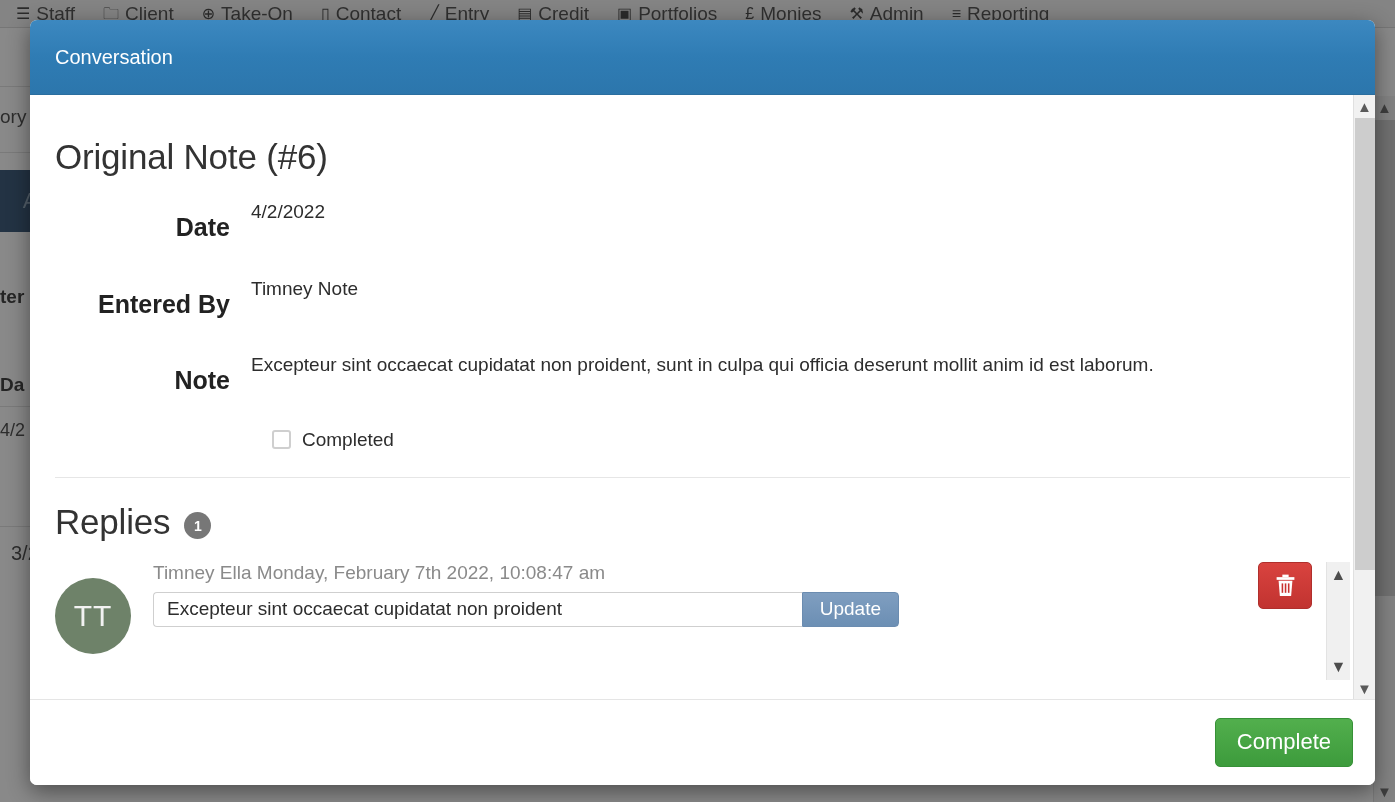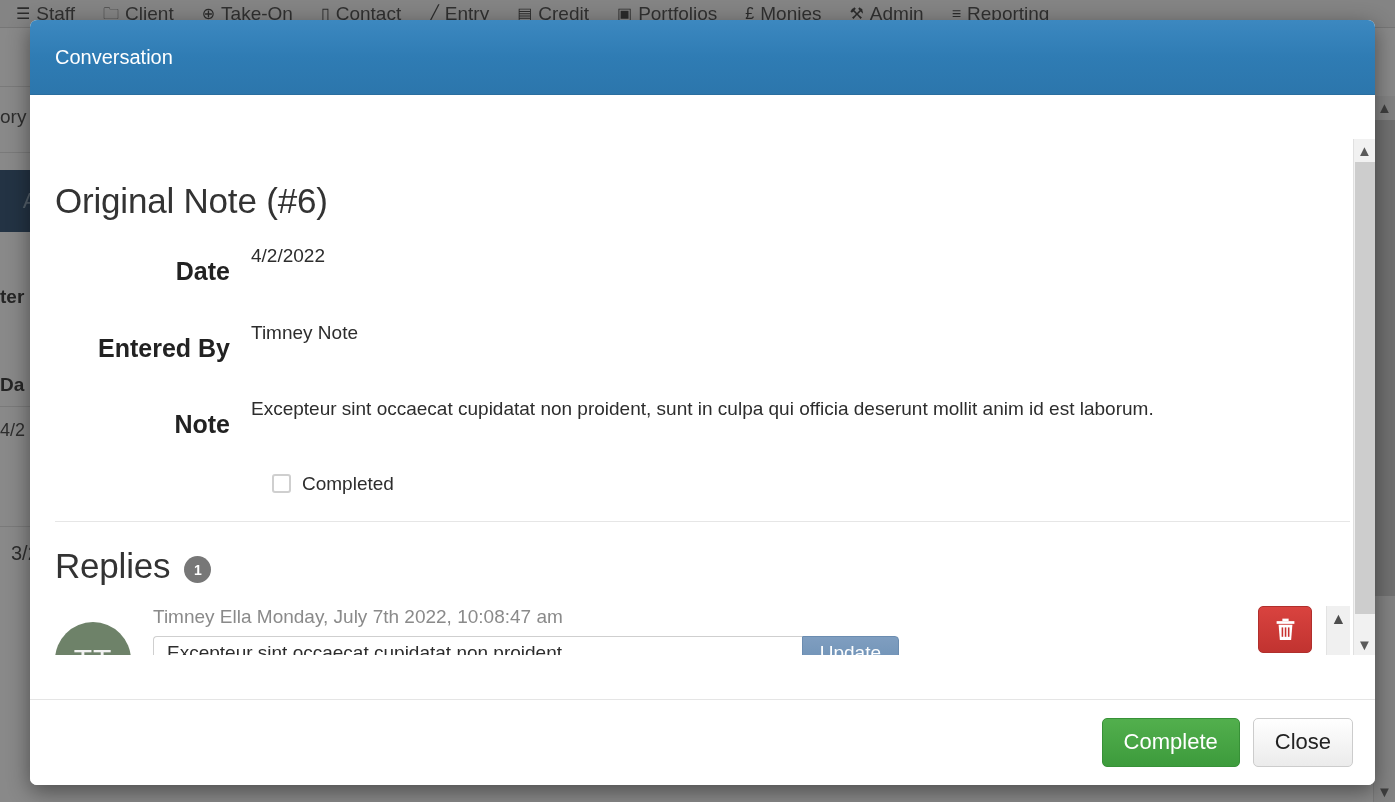--- a/index.html
+++ b/index.html
@@ -108,21 +108,20 @@
   #modal {
     position: absolute;
     left: 30px; top: 20px;
     width: 1345px; height: 765px;
     background: #ffffff;
     border-radius: 7px;
     box-shadow: 0 6px 22px rgba(0,0,0,0.45);
     display: flex;
     flex-direction: column;
     overflow: hidden;
-    gap: 44px;
   }
   #modal-header {
     height: 75px;
     background: linear-gradient(180deg, #3c88c0 0%, #2f7cb4 50%, #2c76ac 100%);
     border-bottom: 1px solid #2a6e9f;
     display: flex;
     align-items: center;
     padding-left: 25px;
     flex: 0 0 auto;
   }
@@ -479,21 +478,21 @@
 
       <div class="replies-head">
         <div class="replies-title">Replies</div>
         <div class="replies-badge">1</div>
       </div>
 
       <div id="replies-scroll">
         <div class="reply-item">
           <div class="avatar">TT</div>
           <div class="reply-main">
-            <div class="reply-meta">Timney Ella Monday, July 7th 2022, 10:08:47 am</div>
+            <div class="reply-meta">Timney Ella Monday, February 7th 2022, 10:08:47 am</div>
             <div class="reply-input-group">
               <input class="reply-input" type="text" value="Excepteur sint occaecat cupidatat non proident" style="">
               <button class="reply-update-btn">Update</button>
             </div>
           </div>
           <div class="reply-delete-btn">
             <svg width="21" height="23" viewBox="0 0 20 22">
               <rect x="1.5" y="3" width="17" height="2.6" fill="#fff"></rect>
               <rect x="7" y="0.6" width="6" height="2.4" fill="#fff"></rect>
               <path d="M3.4 6.4 h13.2 l-1.2 14.6 h-10.8 z" fill="#fff"></path>
@@ -514,15 +513,14 @@
 
     <div id="modal-scrollbar">
       <div class="ms-arrow up">▲</div>
       <div class="ms-thumb"></div>
       <div class="ms-arrow down">▼</div>
     </div>
   </div>
 
   <div id="modal-footer">
     <button class="btn btn-complete">Complete</button>
-    <button class="btn btn-close">Close</button>
   </div>
 </div>
 
 </body></html>

